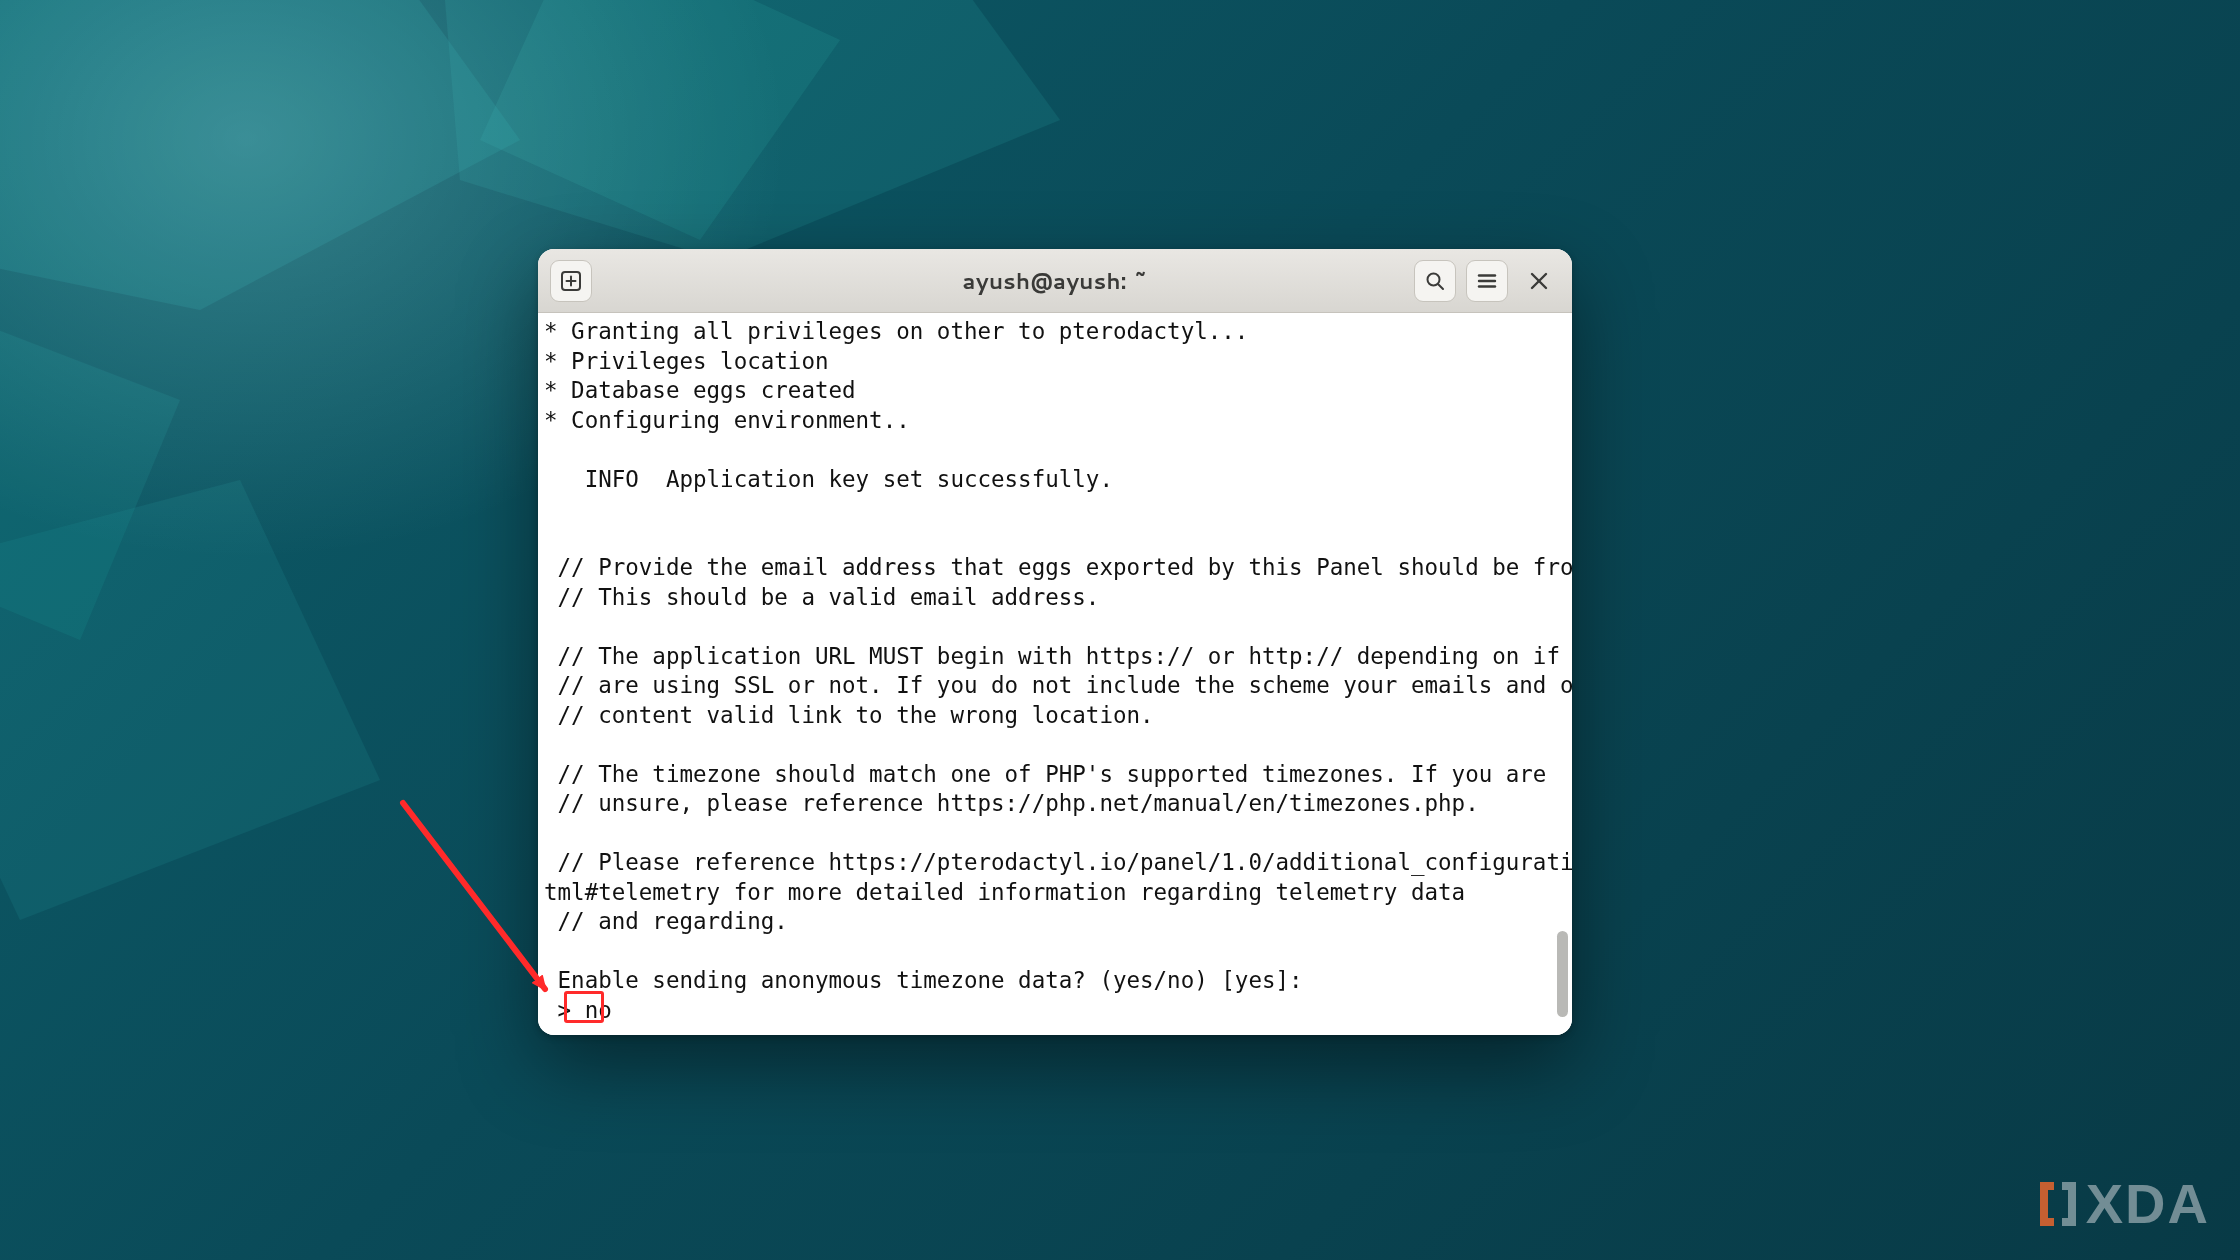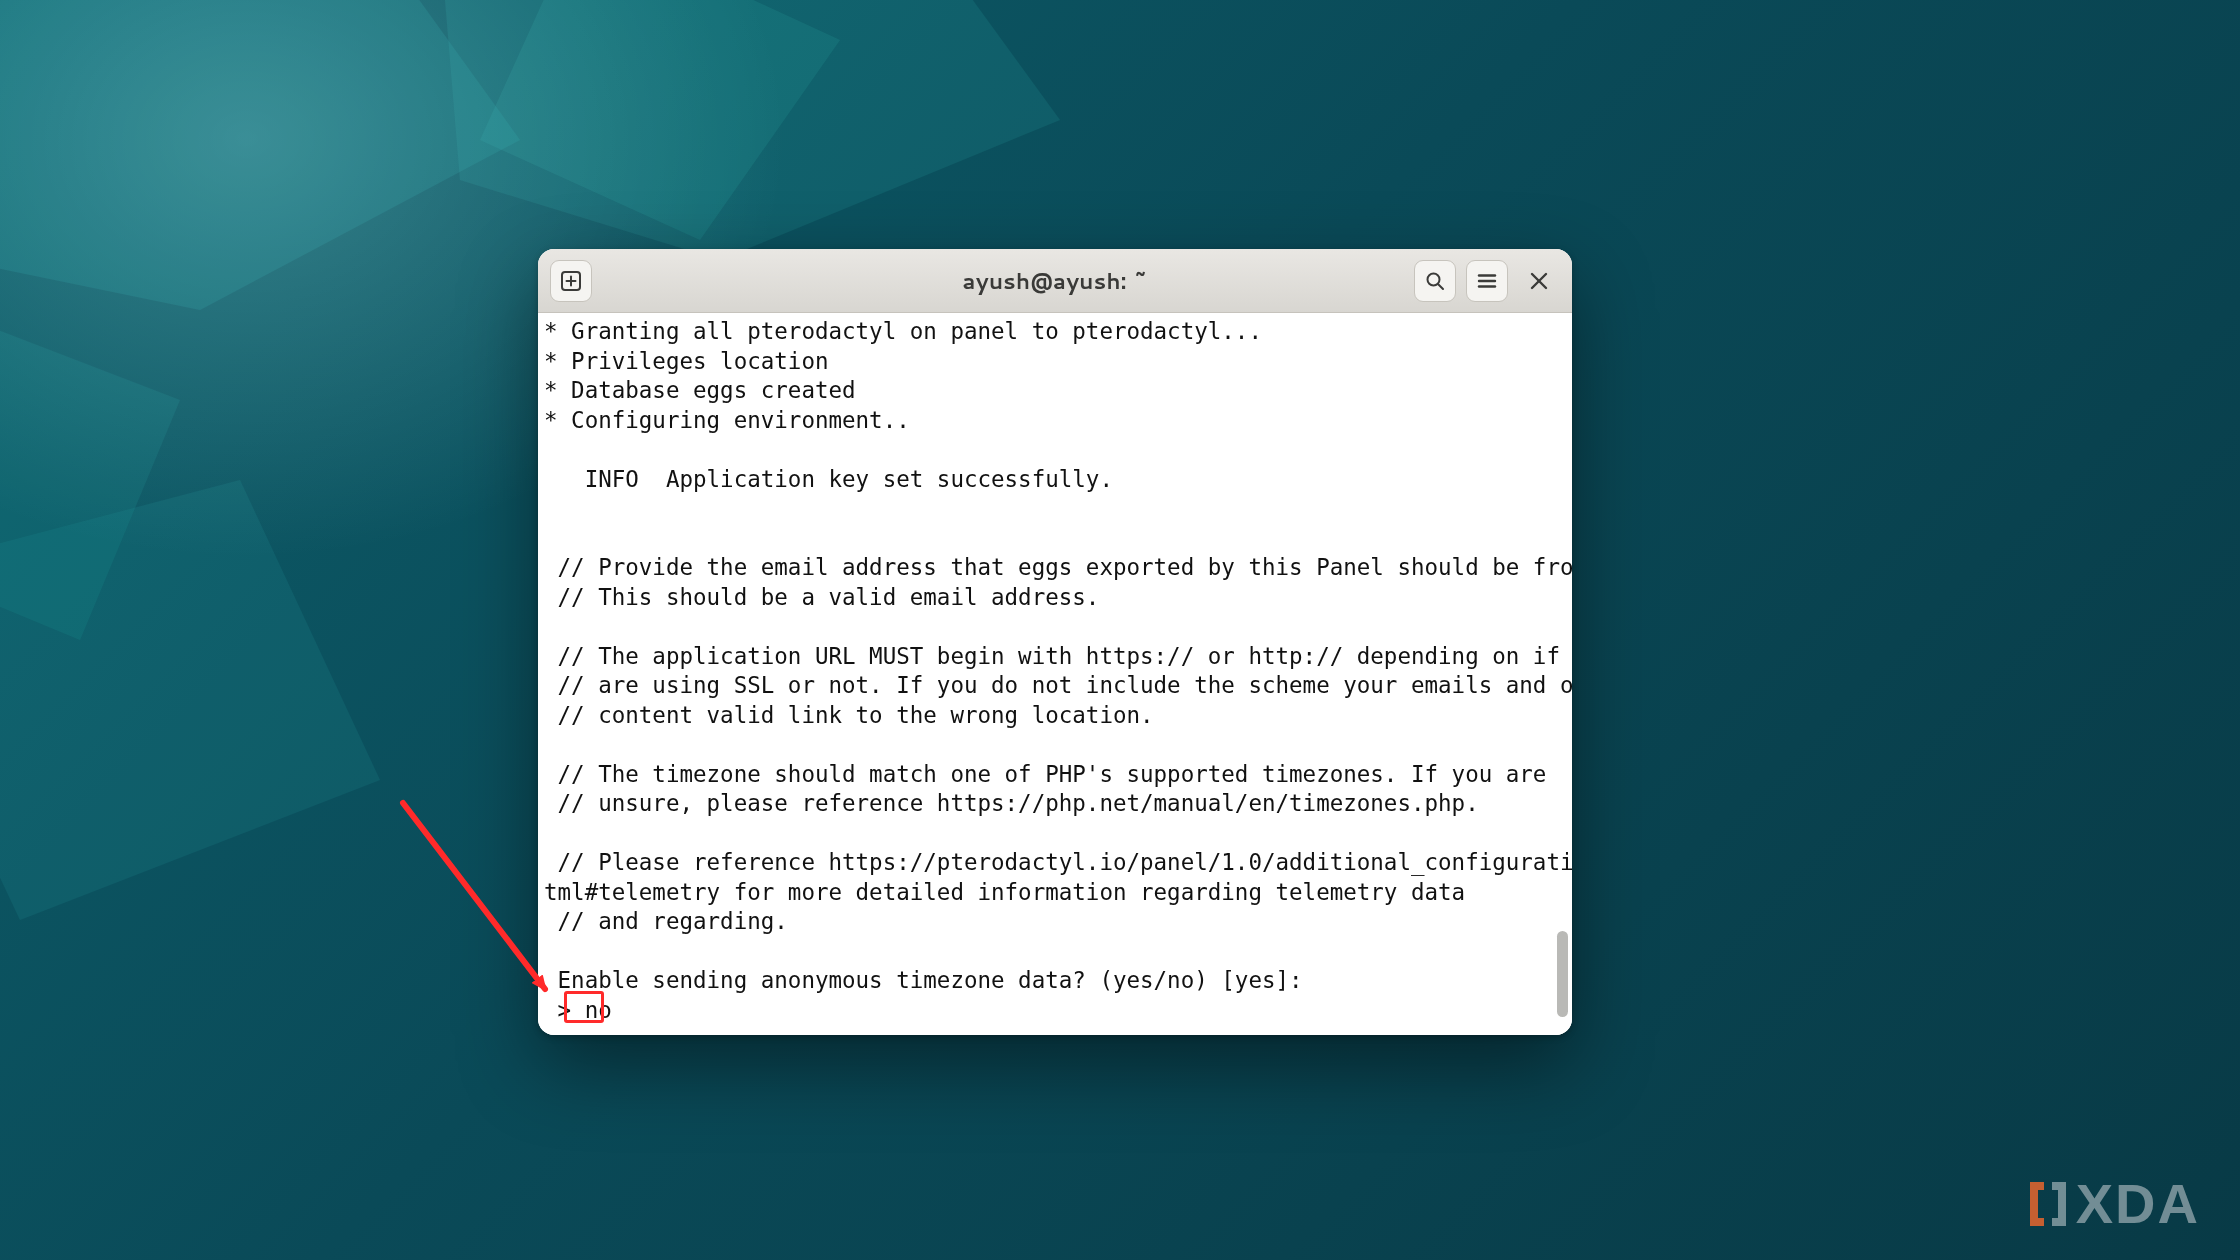--- a/index.html
+++ b/index.html
@@ -113,21 +113,21 @@
 
   
   .arrow-svg {
     position: absolute;
     pointer-events: none;
   }
 
   
   .watermark {
     position: absolute;
-    right: 40px;
+    right: 30px;
     bottom: 24px;
     display: flex;
     align-items: center;
     gap: 4px;
     opacity: 0.85;
   }
   .watermark .wm-text {
     font-family: "Arial Black", "Segoe UI", sans-serif;
     font-weight: 900;
     font-size: 56px;
@@ -180,21 +180,21 @@
       </div>
       <div class="tb-btn flat" title="Close">
         <svg width="20" height="20" viewBox="0 0 20 20">
           <line x1="3" y1="3" x2="17" y2="17" stroke="#3b3b39" stroke-width="2.4" stroke-linecap="round"></line>
           <line x1="17" y1="3" x2="3" y2="17" stroke="#3b3b39" stroke-width="2.4" stroke-linecap="round"></line>
         </svg>
       </div>
     </div>
   </div>
 
-  <div class="terminal-body"><span>* Granting all pterodactyl on panel to pterodactyl...</span>
+  <div class="terminal-body"><span>* Granting all privileges on other to pterodactyl...</span>
 <span>* Privileges location</span>
 <span>* Database eggs created</span>
 <span>* Configuring environment..</span>
 <span></span>
 <span>   INFO  Application key set successfully.</span>
 <span></span>
 <span></span>
 <span> // Provide the email address that eggs exported by this Panel should be from.</span>
 <span> // This should be a valid email address.</span>
 <span></span>

